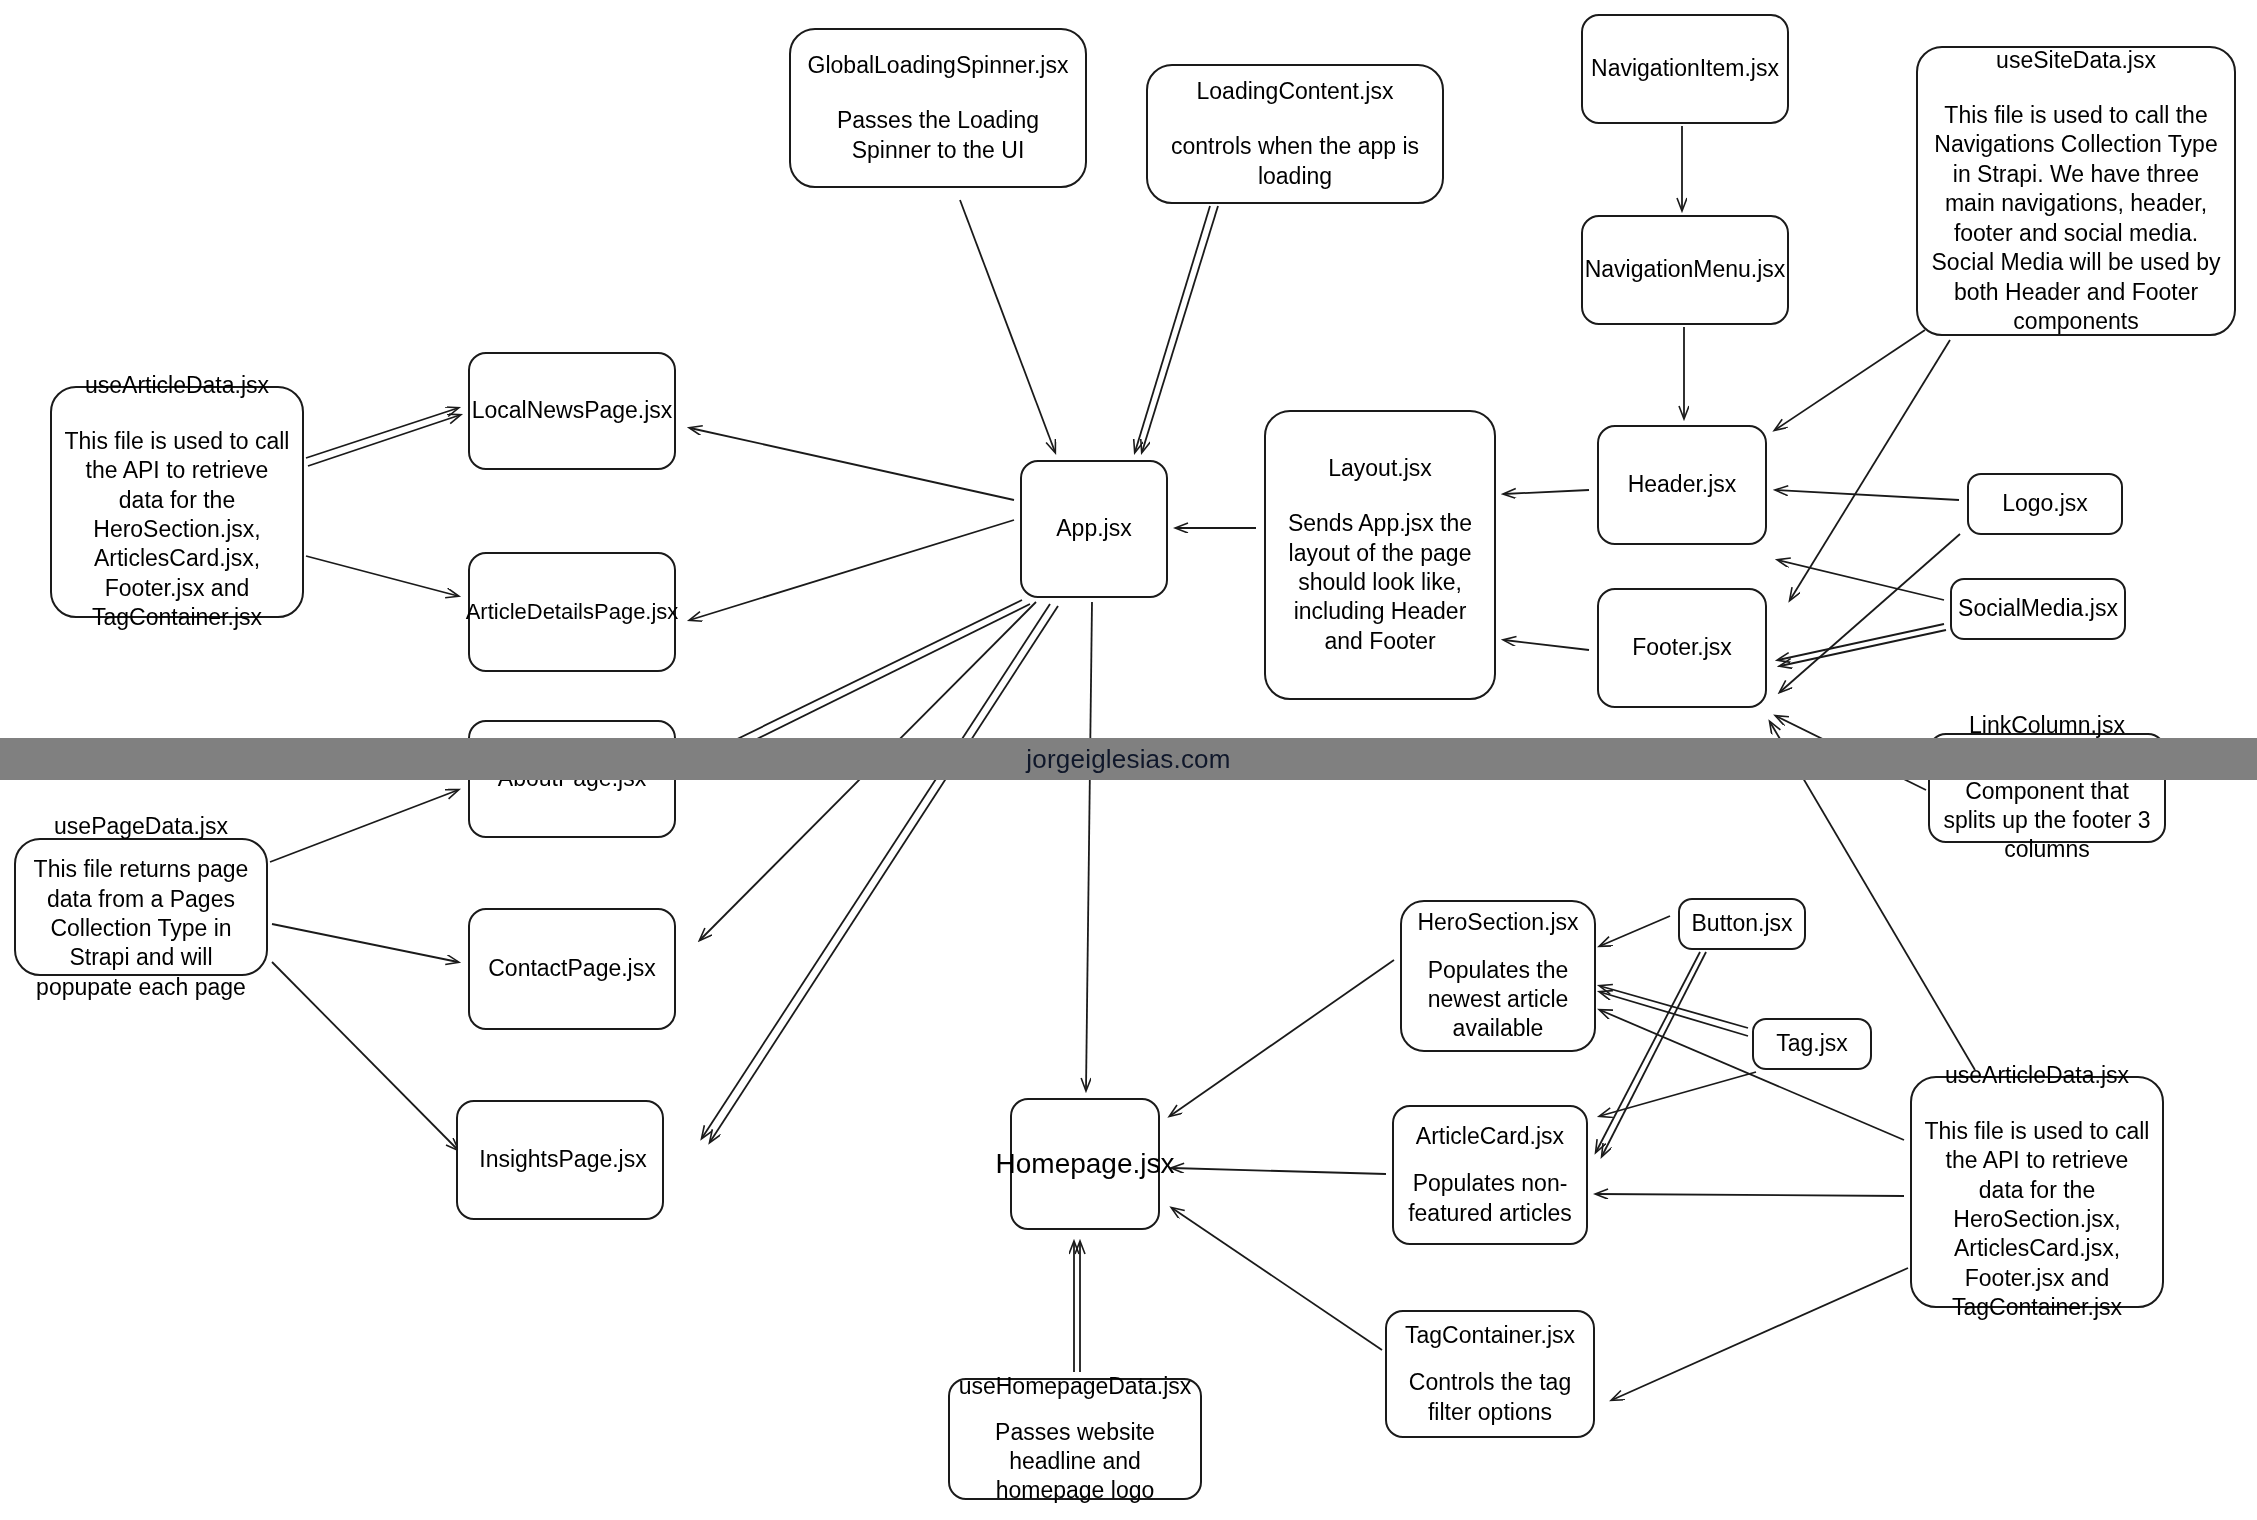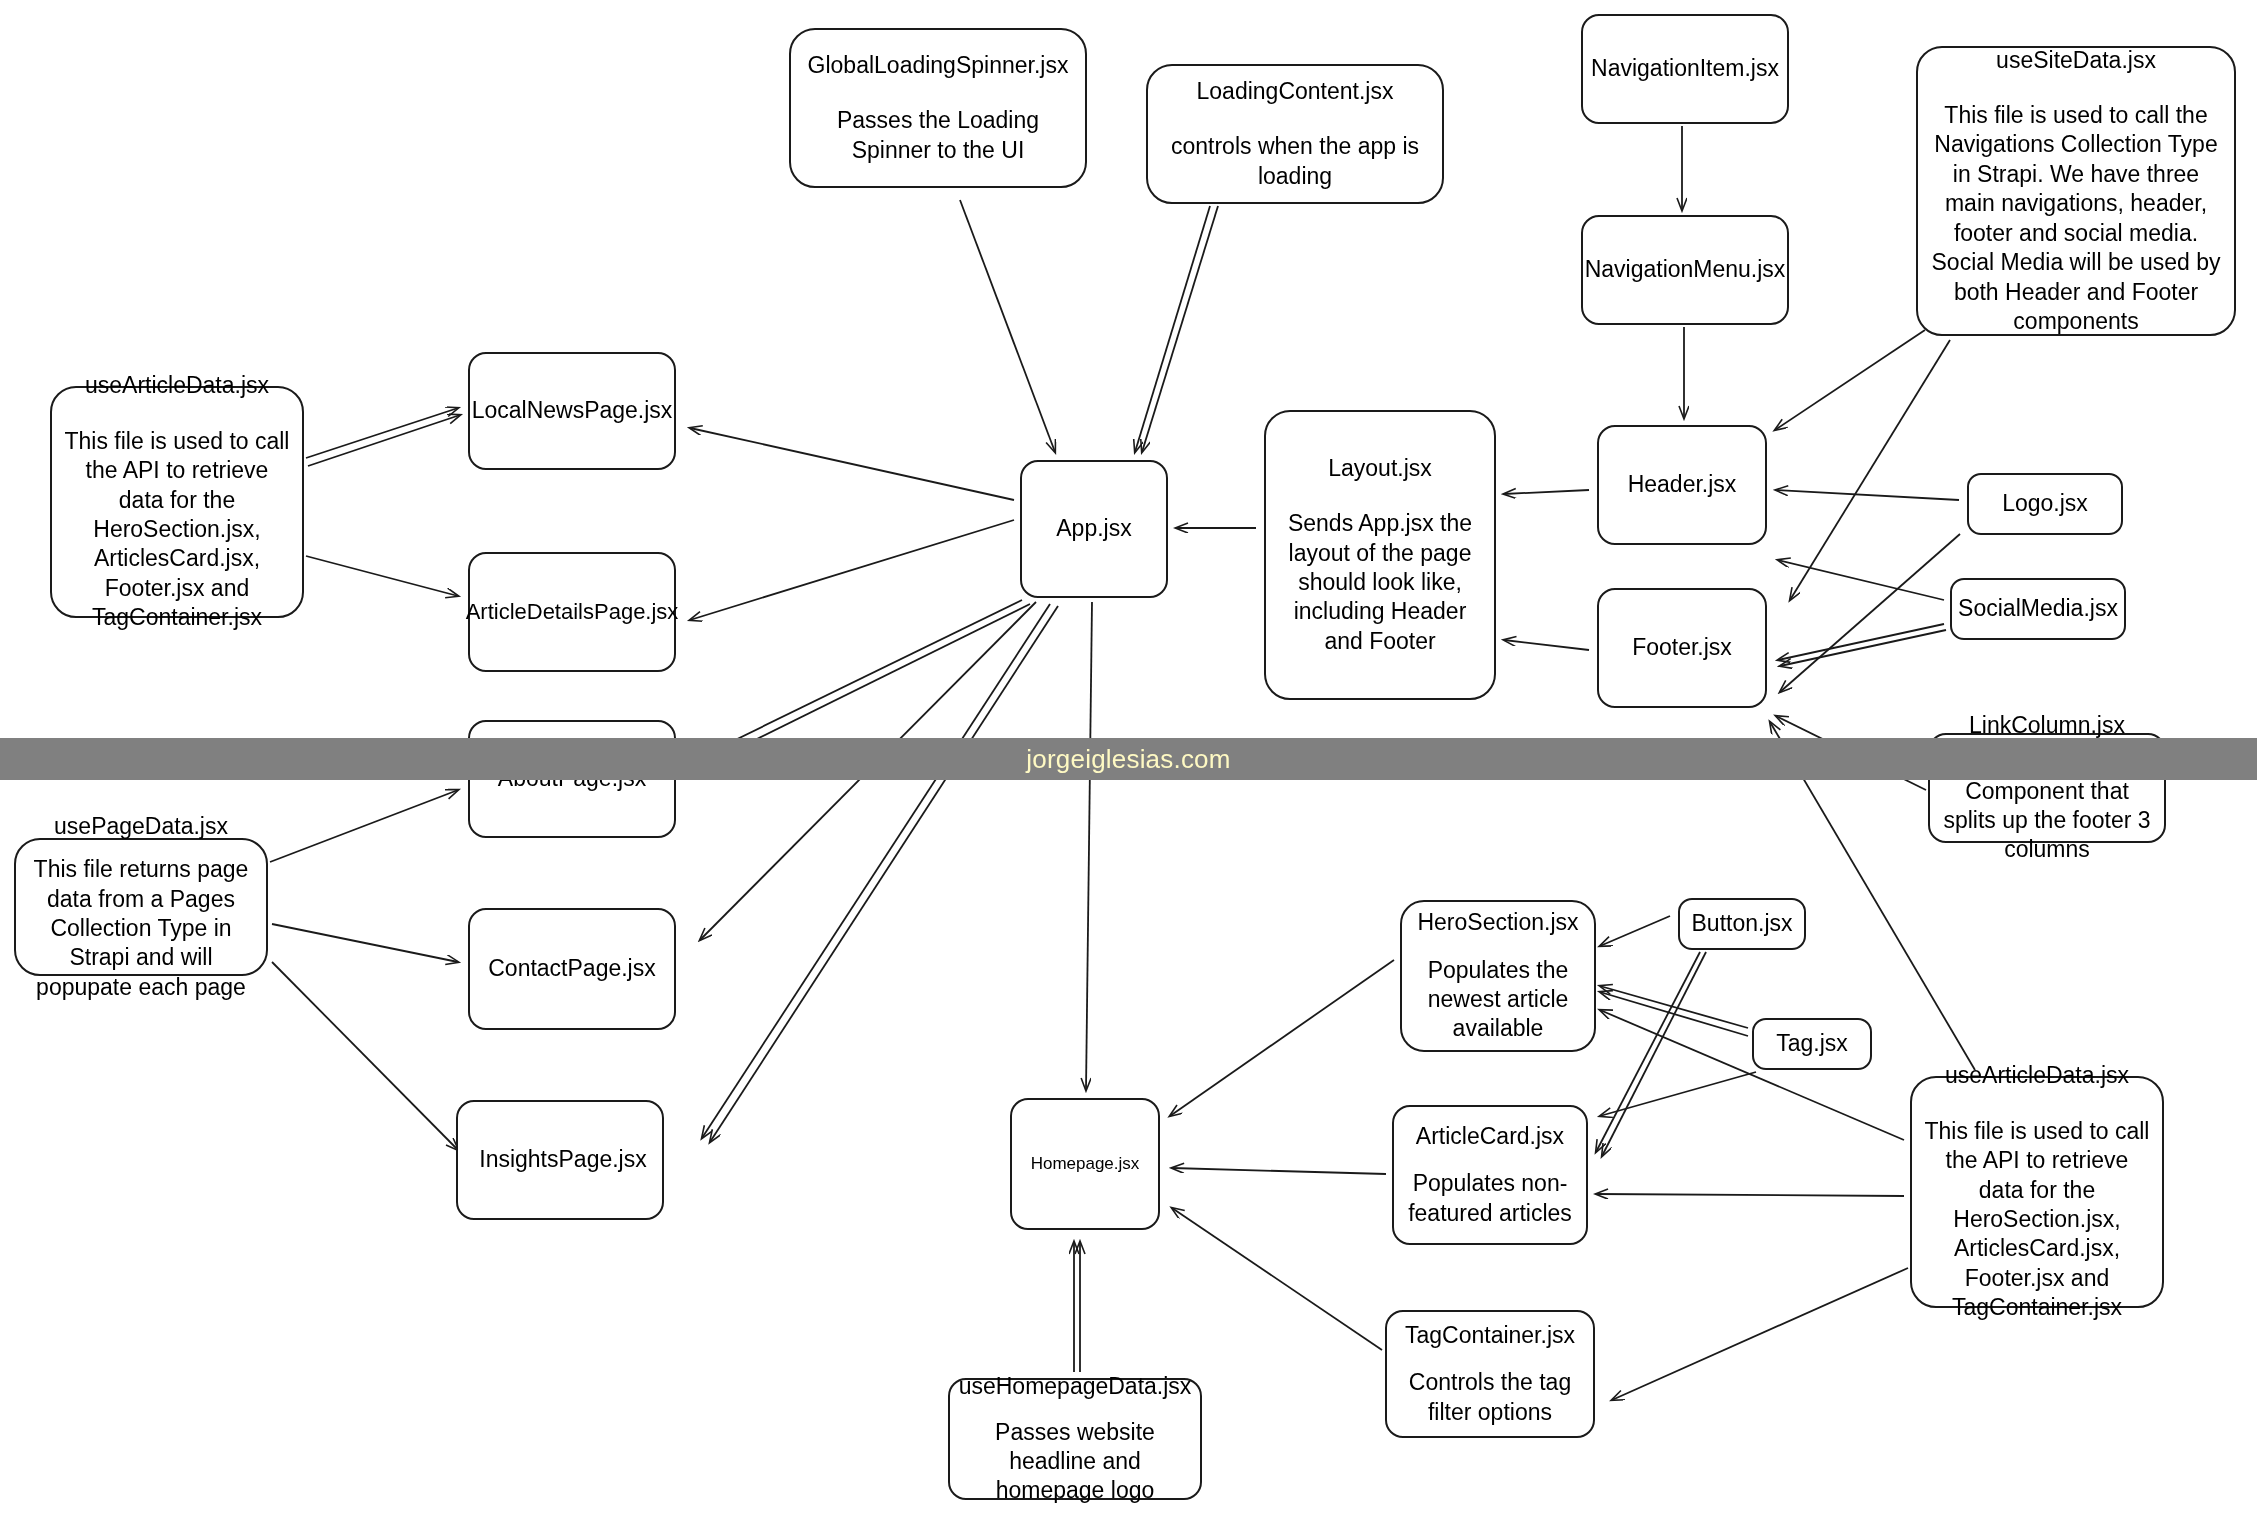--- a/index.html
+++ b/index.html
@@ -51,21 +51,21 @@
   .watermark-bar {
     position: absolute;
     left: 0;
     width: 2257px;
     background: #808080;
     display: flex;
     align-items: center;
     justify-content: center;
   }
   .watermark-text {
-    color: #fef9c3;
+    color: #0f172a;
     font-size: 26px;
     letter-spacing: 0.2px;
   }
 </style>
 </head>
 <body>
 
 <div id="canvas">
 
   <svg id="edges" viewBox="0 0 2257 1520" xmlns="http://www.w3.org/2000/svg">
@@ -225,21 +225,21 @@
 
   <div class="node compact tight" style="left:1752px;top:1018px;width:120px;height:52px;border-radius:14px;">
     <div class="title">Tag.jsx</div>
   </div>
 
   <div class="node compact tight" style="left:456px;top:1100px;width:208px;height:120px;padding-left:16px;">
     <div class="title">InsightsPage.jsx</div>
   </div>
 
   <div class="node compact tight" style="left:1010px;top:1098px;width:150px;height:132px;">
-    <div class="title" style="font-size:17px;">Homepage.jsx</div>
+    <div class="title" style="font-size:28px;">Homepage.jsx</div>
   </div>
 
   <div class="node" style="left:1392px;top:1105px;width:196px;height:140px;border-radius:18px;">
     <div class="title">ArticleCard.jsx</div>
     <div class="desc" style="margin-top:18px;">Populates non-featured articles</div>
   </div>
 
   <div class="node" style="left:1910px;top:1076px;width:254px;height:232px;">
     <div class="title">useArticleData.jsx</div>
     <div class="desc">This file is used to call the API to retrieve data for the HeroSection.jsx, ArticlesCard.jsx, Footer.jsx and TagContainer.jsx</div>

